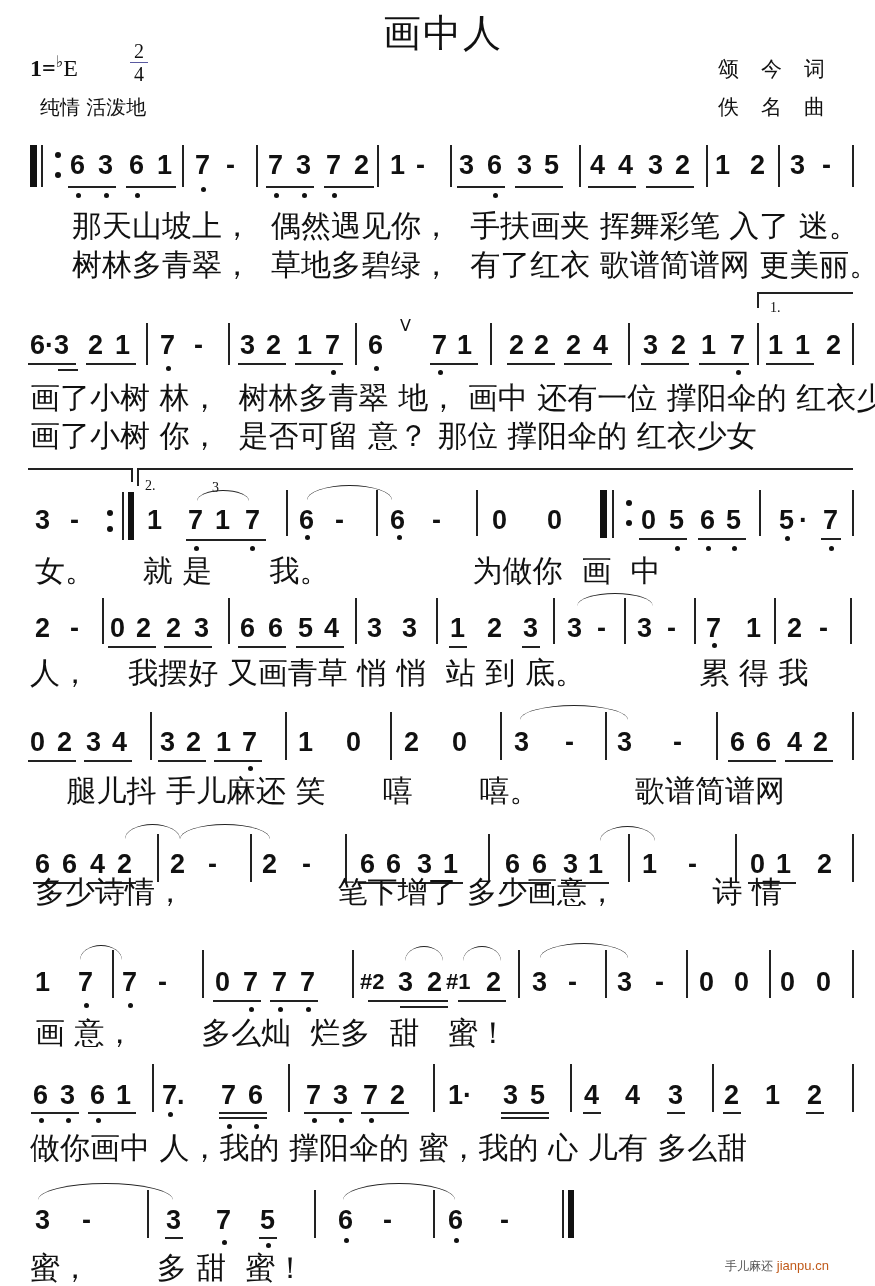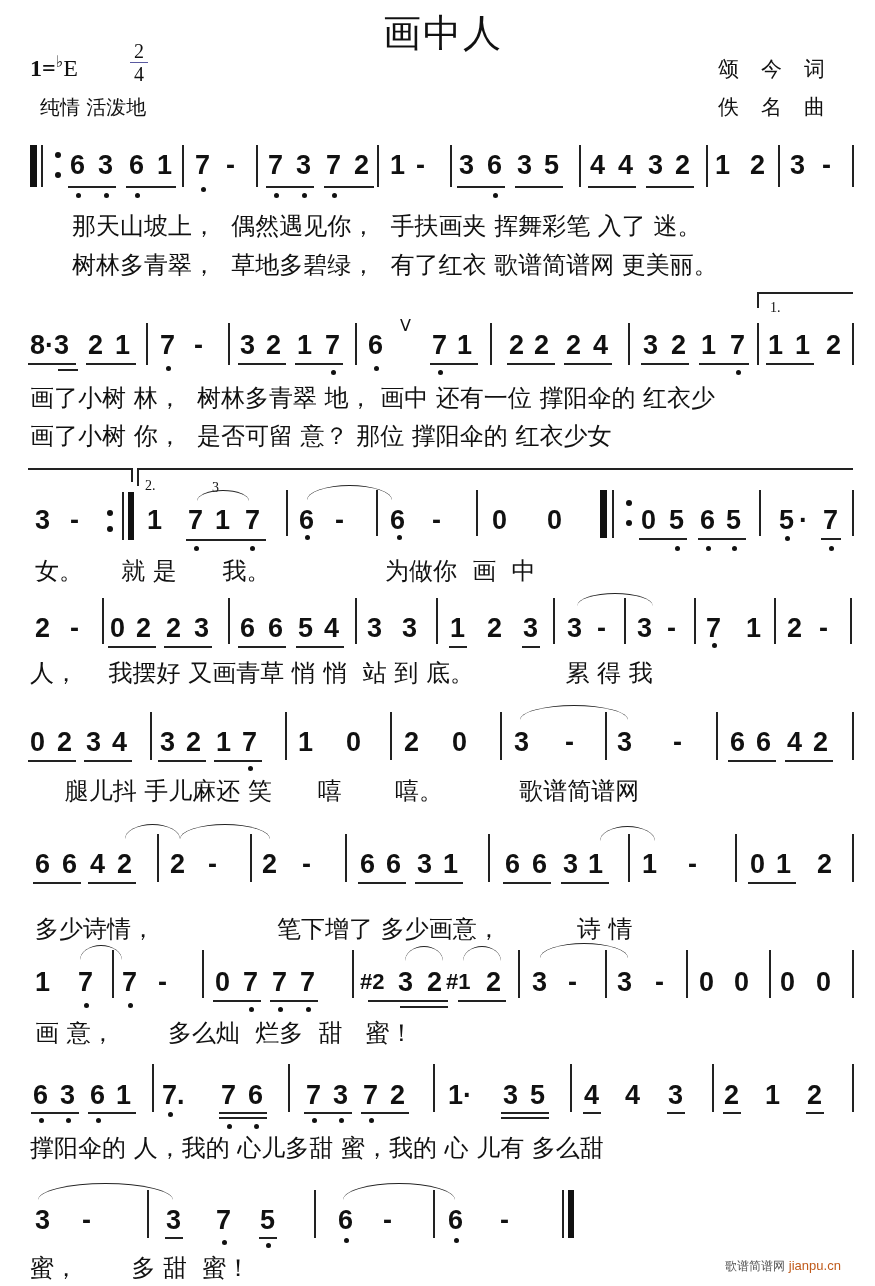--- a/index.html
+++ b/index.html
@@ -11,21 +11,21 @@
   .key .flat { font-size: 16px; vertical-align: 9px; font-weight: normal; }
   .key .E { font-weight: normal; }
   .meter { left: 128px; top: 40px; width: 22px; text-align: center; font-family: "Liberation Serif", serif; font-size: 20px; line-height: 22px; }
   .meter .line { border-top: 1.5px solid #5a5aa0; margin: 0 2px; }
   .mood { left: 40px; top: 94px; font-size: 20px; }
   .credit { left: 718px; font-size: 21px; letter-spacing: 22px; font-family: "DejaVu Serif", serif; }
   .credit.c1 { top: 55px; }
   .credit.c2 { top: 93px; }
 
   .note { font-family: "Liberation Sans", sans-serif; font-weight: bold; font-size: 27px; line-height: 30px; }
-  .lyric { font-family: "DejaVu Serif", serif; font-size: 24px; line-height: 26px; white-space: pre; }
+  .lyric { font-family: "DejaVu Serif", serif; font-size: 30px; line-height: 26px; white-space: pre; }
   .bar { position: absolute; width: 1.6px; background: #222; }
   .thick { position: absolute; width: 7px; background: #111; }
   .uline { position: absolute; height: 1.6px; background: #222; }
   .dot { position: absolute; width: 5px; height: 5px; border-radius: 50%; background: #111; }
   .rdot { position: absolute; width: 6px; height: 6px; border-radius: 50%; background: #111; }
   .slur { position: absolute; border-top: 1.6px solid #222; border-radius: 50% 50% 0 0 / 100% 100% 0 0; }
   .volta { position: absolute; border-top: 2.4px solid #222; }
   .voltav { position: absolute; width: 2px; background: #222; }
   .small { font-family: "Liberation Serif", serif; font-size: 14px; }
   .watermark { left: 725px; top: 1258px; font-size: 12px; color: #555; }
@@ -107,21 +107,21 @@
 
   <div class="abs note" style="left:790px;top:150px">3</div>
   <div class="abs note" style="left:822px;top:150px">-</div>
   <div class="bar" style="left:852px;top:145px;height:42px"></div>
 
   <div class="abs lyric" style="left:72px;top:213px">那天山坡上，  偶然遇见你，  手扶画夹 挥舞彩笔 入了 迷。</div>
   <div class="abs lyric" style="left:72px;top:252px">树林多青翠，  草地多碧绿，  有了红衣 歌谱简谱网 更美丽。</div>
 </div>
 
 <div>
-  <div class="abs note" style="left:30px;top:330px">8·3</div>
+  <div class="abs note" style="left:30px;top:330px">6·3</div>
   <div class="abs note" style="left:88px;top:330px">2</div>
   <div class="abs note" style="left:115px;top:330px">1</div>
   <div class="uline" style="left:28px;top:363px;width:48px"></div>
   <div class="uline" style="left:86px;top:363px;width:50px"></div>
   <div class="uline" style="left:58px;top:369px;width:20px"></div>
   <div class="bar" style="left:146px;top:323px;height:42px"></div>
 
   <div class="abs note" style="left:160px;top:330px">7</div>
   <div class="dot" style="left:166px;top:366px"></div>
   <div class="abs note" style="left:194px;top:330px">-</div>
@@ -380,21 +380,21 @@
   <div class="abs note" style="left:642px;top:849px">1</div>
   <div class="abs note" style="left:688px;top:849px">-</div>
   <div class="bar" style="left:735px;top:834px;height:48px"></div>
 
   <div class="abs note" style="left:750px;top:849px">0</div>
   <div class="abs note" style="left:776px;top:849px">1</div>
   <div class="uline" style="left:748px;top:882px;width:48px"></div>
   <div class="abs note" style="left:817px;top:849px">2</div>
   <div class="bar" style="left:852px;top:834px;height:48px"></div>
 
-  <div class="abs lyric" style="left:35px;top:916px">多少诗情，                笔下增了 多少画意，          诗 情</div>
+  <div class="abs lyric" style="left:35px;top:879px">多少诗情，                笔下增了 多少画意，          诗 情</div>
 </div>
 
 <div>
   <div class="abs note" style="left:35px;top:967px">1</div>
   <div class="slur" style="left:80px;top:945px;width:42px;height:14px"></div>
   <div class="abs note" style="left:78px;top:967px">7</div>
   <div class="dot" style="left:84px;top:1003px"></div>
   <div class="bar" style="left:112px;top:950px;height:48px"></div>
 
   <div class="abs note" style="left:122px;top:967px">7</div>
@@ -492,21 +492,21 @@
   <div class="uline" style="left:667px;top:1112px;width:18px"></div>
   <div class="bar" style="left:712px;top:1064px;height:48px"></div>
 
   <div class="abs note" style="left:724px;top:1080px">2</div>
   <div class="abs note" style="left:765px;top:1080px">1</div>
   <div class="abs note" style="left:807px;top:1080px">2</div>
   <div class="uline" style="left:723px;top:1112px;width:18px"></div>
   <div class="uline" style="left:806px;top:1112px;width:18px"></div>
   <div class="bar" style="left:852px;top:1064px;height:48px"></div>
 
-  <div class="abs lyric" style="left:30px;top:1135px">撑阳伞的 人，我的 心儿多甜 蜜，我的 心 儿有 多么甜</div>
+  <div class="abs lyric" style="left:30px;top:1135px">做你画中 人，我的 撑阳伞的 蜜，我的 心 儿有 多么甜</div>
 </div>
 
 <div>
   <div class="slur" style="left:38px;top:1183px;width:135px;height:16px"></div>
   <div class="abs note" style="left:35px;top:1205px">3</div>
   <div class="abs note" style="left:82px;top:1205px">-</div>
   <div class="bar" style="left:147px;top:1190px;height:48px"></div>
 
   <div class="abs note" style="left:166px;top:1205px">3</div>
   <div class="uline" style="left:165px;top:1237px;width:18px"></div>
@@ -527,15 +527,15 @@
   <div class="dot" style="left:454px;top:1238px"></div>
   <div class="abs note" style="left:500px;top:1205px">-</div>
 
   <div class="bar" style="left:562px;top:1190px;height:48px"></div>
   <div class="thick" style="left:568px;top:1190px;width:6px;height:48px"></div>
 
   <div class="abs lyric" style="left:30px;top:1255px">蜜，       多 甜  蜜！</div>
 </div>
 
 <div class="abs watermark">
-  <span>歌谱简谱网</span>
+  <span>手儿麻还</span>
   <span class="site">jianpu.cn</span>
 </div>
 
 </body></html>

